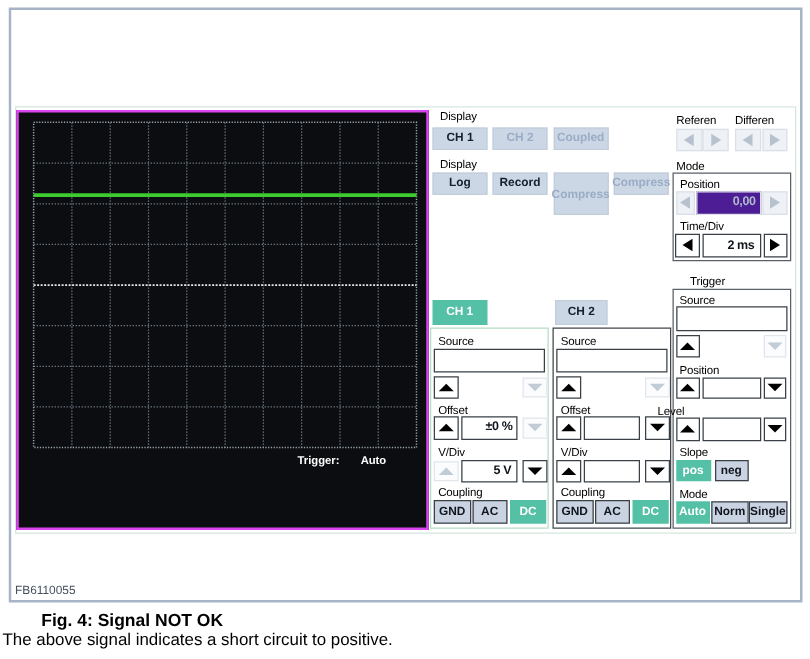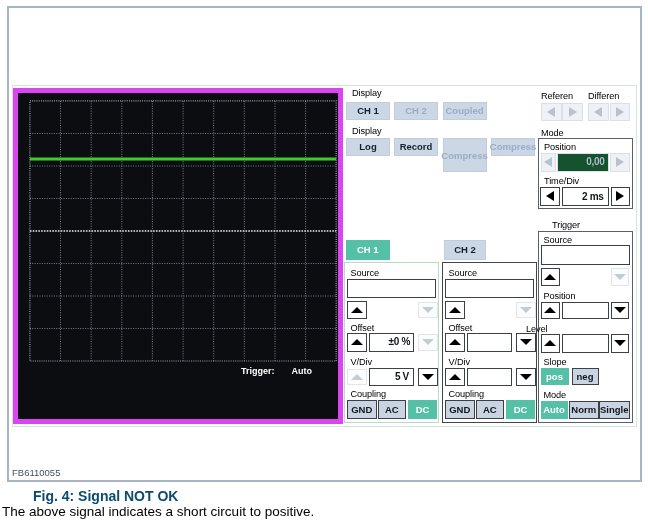--- a/index.html
+++ b/index.html
@@ -13,38 +13,38 @@
   .cbtn{position:absolute;background:#c9d3e1;border:1.5px solid #3a4046;box-sizing:border-box;
        font-weight:bold;font-size:9.5px;color:#10151e;display:flex;align-items:center;justify-content:center;}
   .teal{position:absolute;background:#54c0a5;border:none;box-sizing:border-box;
        font-weight:bold;font-size:9.5px;color:#fff;display:flex;align-items:center;justify-content:center;}
   .spin{position:absolute;background:#fff;border:1.3px solid #3a4046;box-sizing:border-box;
        display:flex;align-items:center;justify-content:center;}
   .spin.dis{background:#fbfcfd;border:1px solid #e2e6ea;}
   .spin.dis2{background:#eef1f6;border:1px solid #dbe0e8;}
   .field{position:absolute;background:#fff;border:1.3px solid #3a4046;box-sizing:border-box;
        font-weight:bold;font-size:10px;letter-spacing:-0.3px;color:#10151c;text-align:right;line-height:16px;}
-  .field.dis{background:#14532d;border:1px solid #dde2e9;color:#aeb9c9;}
+  .field.dis{background:#4c1d95;border:1px solid #dde2e9;color:#aeb9c9;}
   .up{width:0;height:0;border-left:6px solid transparent;border-right:6px solid transparent;border-bottom:6.5px solid #000;}
   .dn{width:0;height:0;border-left:6px solid transparent;border-right:6px solid transparent;border-top:6.5px solid #000;}
   .lt{width:0;height:0;border-top:5px solid transparent;border-bottom:5px solid transparent;border-right:8.5px solid #000;}
   .rt{width:0;height:0;border-top:5px solid transparent;border-bottom:5px solid transparent;border-left:8.5px solid #000;}
   .g .up{border-bottom-color:#c2ccd7;}
   .g .dn{border-top-color:#c2ccd7;}
   .g .lt{border-right-color:#b8c2cf;}
   .g .rt{border-left-color:#b8c2cf;}
 </style>
 </head>
 <body>
 
 <div class="abs" style="left:6.5px;top:6px;width:635px;height:475.5px;border:2.5px solid #a6b4c6;box-sizing:border-box;background:#fff;"></div>
 
 <div class="abs" style="left:12px;top:85px;width:625px;height:342px;border:1px solid #d5e7dc;box-sizing:border-box;"></div>
 
-<div class="abs" style="left:12.5px;top:87.5px;width:330px;height:336px;border:5px solid #d946ef;box-sizing:border-box;background:#0b0d10;">
+<div class="abs" style="left:12.5px;top:87.5px;width:330px;height:336px;border:2px solid #d946ef;box-sizing:border-box;background:#0b0d10;">
 <svg width="328" height="334" viewBox="0 0 328 334">
   <g stroke="#76828c" stroke-width="1" stroke-dasharray="1 1.4">
     <line x1="42.5" y1="8" x2="42.5" y2="268"></line>
     <line x1="73.2" y1="8" x2="73.2" y2="268"></line>
     <line x1="103.8" y1="8" x2="103.8" y2="268"></line>
     <line x1="134.4" y1="8" x2="134.4" y2="268"></line>
     <line x1="165.1" y1="8" x2="165.1" y2="268"></line>
     <line x1="195.7" y1="8" x2="195.7" y2="268"></line>
     <line x1="226.3" y1="8" x2="226.3" y2="268"></line>
     <line x1="257.0" y1="8" x2="257.0" y2="268"></line>
@@ -199,14 +199,14 @@
 <div class="field" style="left:466.5px;top:367.5px;width:45.5px;height:18.5px;"></div>
 <div class="spin" style="left:516px;top:367.5px;width:19.5px;height:18.5px;">
     <div class="dn"></div>
   </div>
 <div class="lbl" style="left:448.5px;top:390px;">Coupling</div>
 <div class="cbtn" style="left:445px;top:400px;width:29.5px;height:19px;">GND</div>
 <div class="cbtn" style="left:475.5px;top:400px;width:28.5px;height:19px;">AC</div>
 <div class="teal" style="left:506px;top:400px;width:29px;height:19px;">DC</div>
 
 <div class="abs" style="left:12px;top:467px;font-size:9.5px;color:#44505e;font-weight:normal;">FB6110055</div>
-<div class="abs" style="left:2px;top:487.5px;font-size:14px;font-weight:bold;color:#0c4a6e;padding-left:31px;">Fig. 4: Signal NOT OK</div>
+<div class="abs" style="left:2px;top:487.5px;font-size:14px;font-weight:bold;color:#000000;padding-left:31px;">Fig. 4: Signal NOT OK</div>
 <div class="abs" style="left:2px;top:503.5px;font-size:13.5px;color:#000;">The above signal indicates a short circuit to positive.</div>
 
 </body></html>

